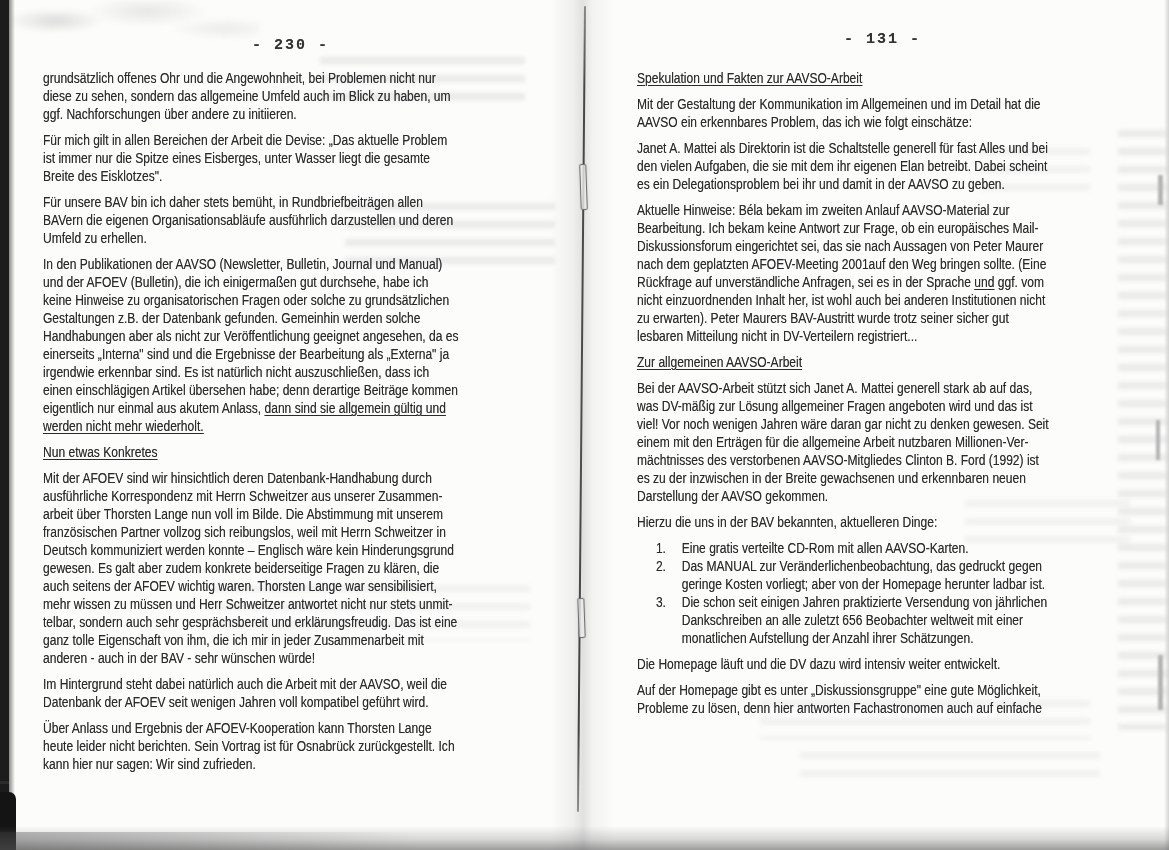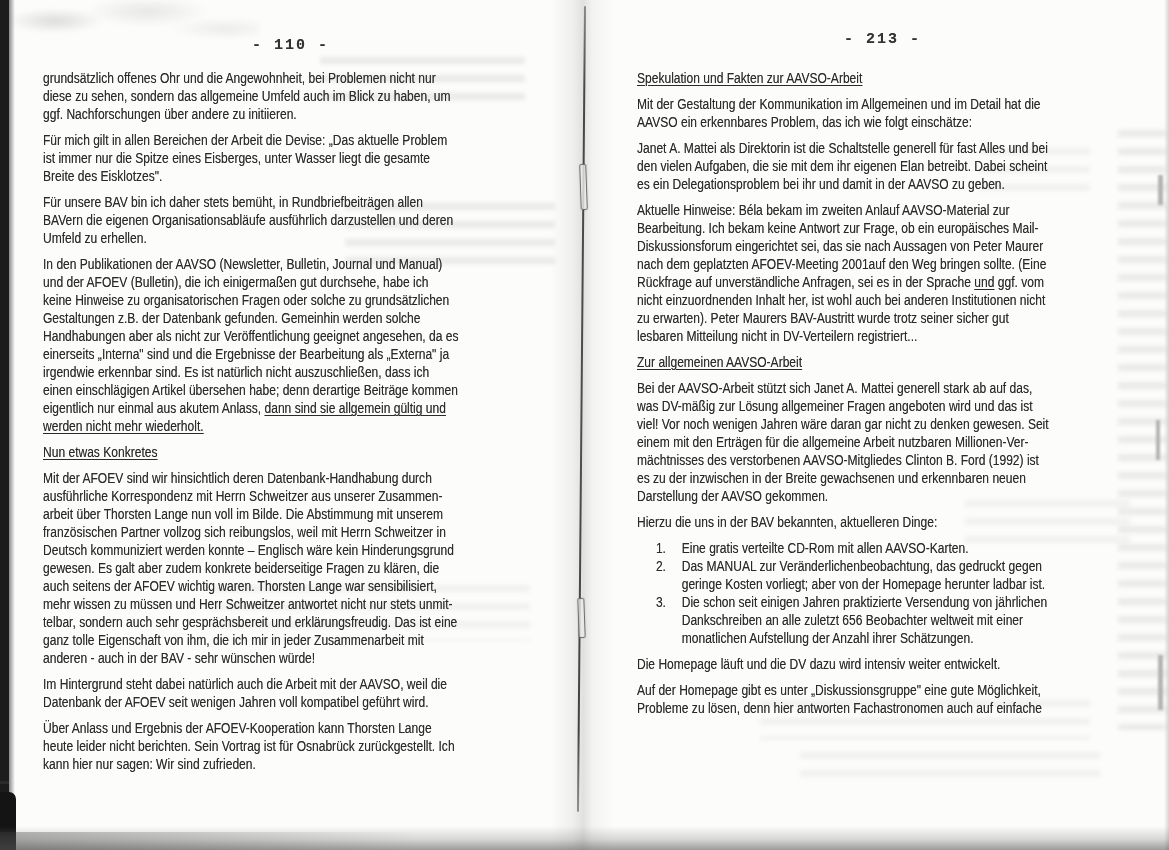--- a/index.html
+++ b/index.html
@@ -84,21 +84,21 @@
   <div class="artifact ghost ghost-faint" style="left:210px;top:585px;width:320px;height:56px;"></div>
   <div class="artifact ghost" style="left:1118px;top:130px;width:48px;height:600px;"></div>
   <div class="artifact ghost ghost-faint" style="left:980px;top:148px;width:110px;height:46px;"></div>
   <div class="artifact ghost ghost-faint" style="left:965px;top:500px;width:165px;height:46px;"></div>
   <div class="artifact ghost ghost-faint" style="left:760px;top:700px;width:330px;height:40px;"></div>
   <div class="artifact ghost ghost-faint" style="left:800px;top:752px;width:300px;height:36px;"></div>
   <div class="artifact mark" style="left:1158px;top:175px;width:5px;height:30px;"></div>
   <div class="artifact mark" style="left:1156px;top:420px;width:4px;height:40px;"></div>
   <div class="artifact mark" style="left:1158px;top:655px;width:5px;height:55px;"></div>
 
-  <div class="pagenum pagenum-left">- 110 -</div>
+  <div class="pagenum pagenum-left">- 230 -</div>
   <div class="col col-left">
     <p>grundsätzlich offenes Ohr und die Angewohnheit, bei Problemen nicht nur
 diese zu sehen, sondern das allgemeine Umfeld auch im Blick zu haben, um
 ggf. Nachforschungen über andere zu initiieren.</p>
     <p>Für mich gilt in allen Bereichen der Arbeit die Devise: „Das aktuelle Problem
 ist immer nur die Spitze eines Eisberges, unter Wasser liegt die gesamte
 Breite des Eisklotzes".</p>
     <p>Für unsere BAV bin ich daher stets bemüht, in Rundbriefbeiträgen allen
 BAVern die eigenen Organisationsabläufe ausführlich darzustellen und deren
 Umfeld zu erhellen.</p>
@@ -124,21 +124,21 @@
 telbar, sondern auch sehr gesprächsbereit und erklärungsfreudig. Das ist eine
 ganz tolle Eigenschaft von ihm, die ich mir in jeder Zusammenarbeit mit
 anderen - auch in der BAV - sehr wünschen würde!</p>
     <p>Im Hintergrund steht dabei natürlich auch die Arbeit mit der AAVSO, weil die
 Datenbank der AFOEV seit wenigen Jahren voll kompatibel geführt wird.</p>
     <p>Über Anlass und Ergebnis der AFOEV-Kooperation kann Thorsten Lange
 heute leider nicht berichten. Sein Vortrag ist für Osnabrück zurückgestellt. Ich
 kann hier nur sagen: Wir sind zufrieden.</p>
   </div>
 
-  <div class="pagenum pagenum-right">- 213 -</div>
+  <div class="pagenum pagenum-right">- 131 -</div>
   <div class="col col-right">
     <p class="hd"><span class="u">Spekulation und Fakten zur AAVSO-Arbeit</span></p>
     <p>Mit der Gestaltung der Kommunikation im Allgemeinen und im Detail hat die
 AAVSO ein erkennbares Problem, das ich wie folgt einschätze:</p>
     <p>Janet A. Mattei als Direktorin ist die Schaltstelle generell für fast Alles und bei
 den vielen Aufgaben, die sie mit dem ihr eigenen Elan betreibt. Dabei scheint
 es ein Delegationsproblem bei ihr und damit in der AAVSO zu geben.</p>
     <p><span>Aktuelle Hinweise: Béla bekam im zweiten Anlauf AAVSO-Material zur
 Bearbeitung. Ich bekam keine Antwort zur Frage, ob ein europäisches Mail-
 Diskussionsforum eingerichtet sei, das sie nach Aussagen von Peter Maurer

